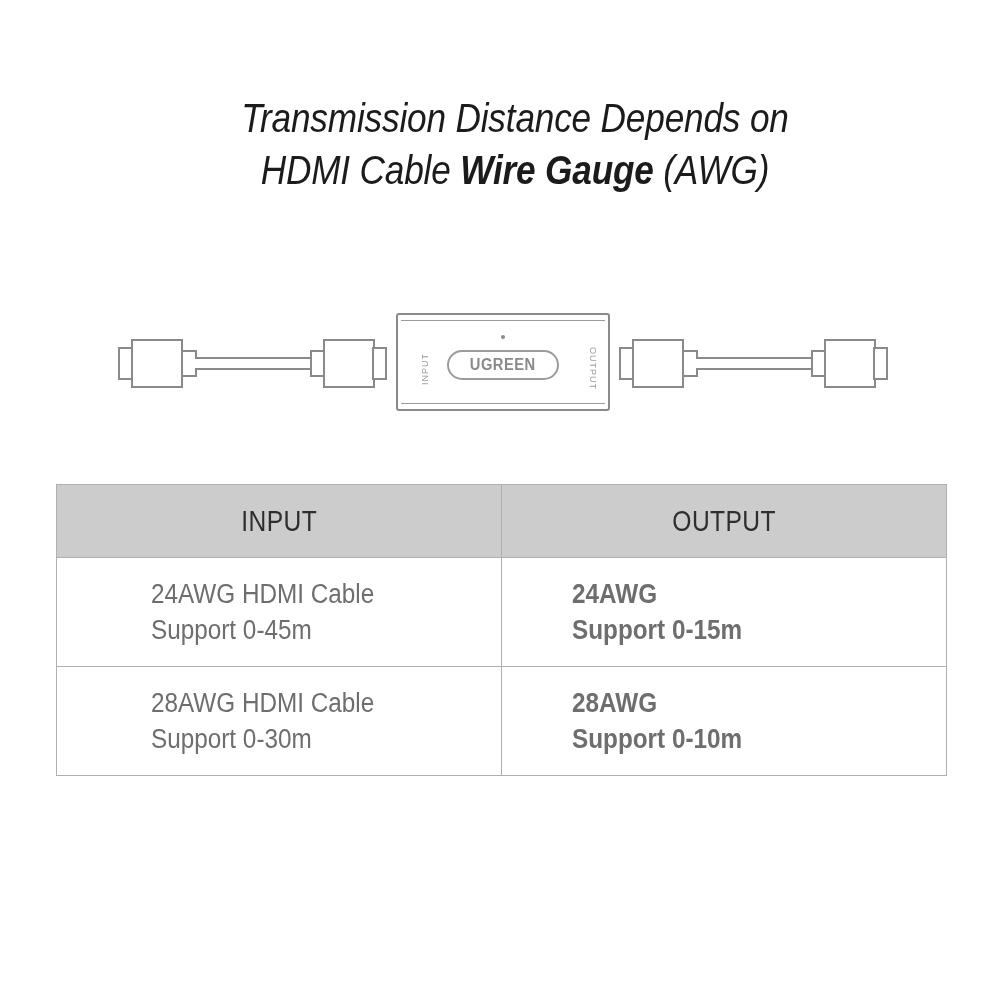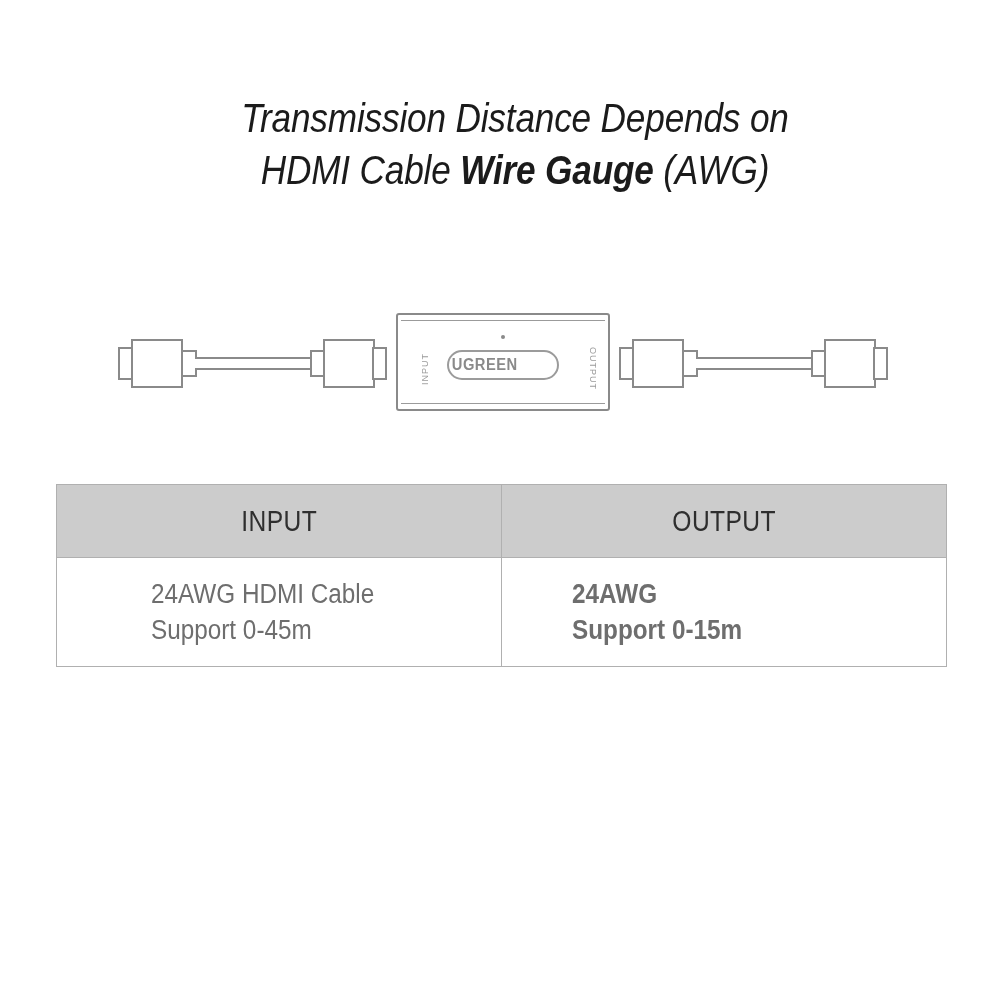--- a/index.html
+++ b/index.html
@@ -138,21 +138,21 @@
     left: 50%;
     top: 35px;
     margin-left: -56px;
     width: 112px;
     height: 30px;
     border: 2px solid #9b9b9b;
     border-radius: 15px;
     box-sizing: border-box;
     display: flex;
     align-items: center;
-    justify-content: flex-start;
+    justify-content: center;
   }
   #device-brand {
     font-size: 16px;
     font-weight: bold;
     color: #8a8a8a;
     letter-spacing: 0.5px;
     transform: scaleX(0.92);
   }
   .side-label {
     position: absolute;
@@ -269,16 +269,30 @@
             <span class="cell-text">Support 0-45m</span>
           </div>
         </td>
         <td class="col-output">
           <div class="cell-inner">
             <span class="cell-text">24AWG</span>
             <span class="cell-text">Support 0-15m</span>
           </div>
         </td>
       </tr>
+      <tr>
+        <td class="col-input">
+          <div class="cell-inner">
+            <span class="cell-text">28AWG HDMI Cable</span>
+            <span class="cell-text">Support 0-30m</span>
+          </div>
+        </td>
+        <td class="col-output">
+          <div class="cell-inner">
+            <span class="cell-text">28AWG</span>
+            <span class="cell-text">Support 0-10m</span>
+          </div>
+        </td>
+      </tr>
     </tbody>
   </table>
 
 </div>
 
 </body></html>

